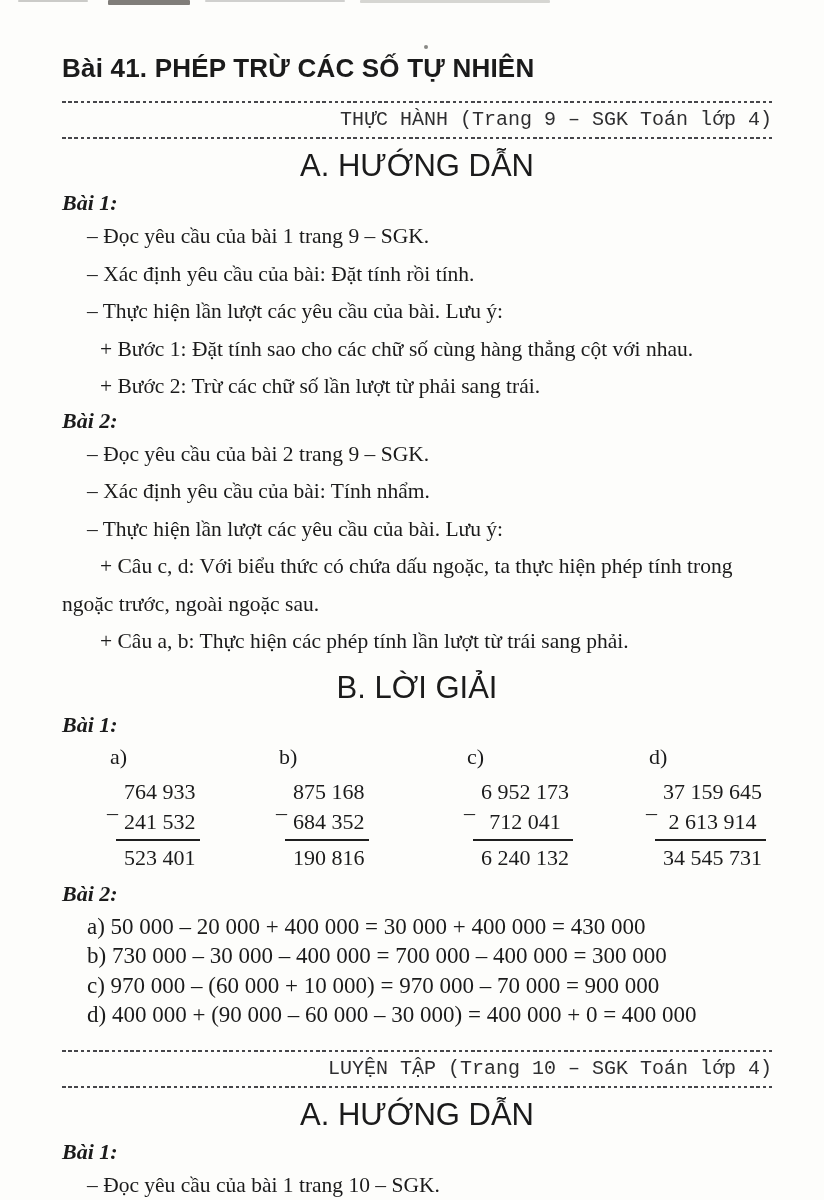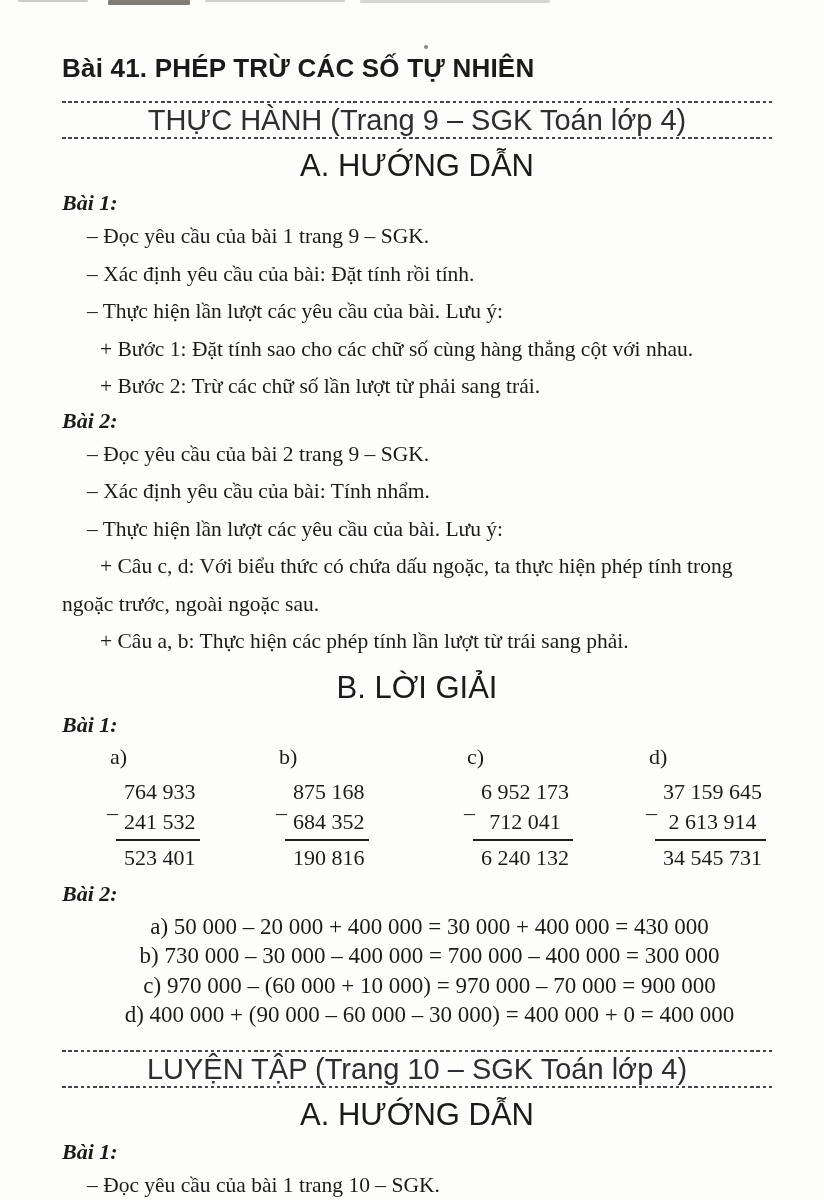--- a/index.html
+++ b/index.html
@@ -30,24 +30,24 @@
     font-size:26px;
     line-height:32px;
     letter-spacing:.2px;
   }
   .band{margin-top:17px;}
   .dotline{
     height:2px;
     background:repeating-linear-gradient(90deg,#46464a 0 3.5px,transparent 3.5px 6.2px);
   }
   .band-text{
-    text-align:center;
-    font-family:Liberation Sans, sans-serif;
+    text-align:right;
+    font-family:Liberation Mono, monospace;
     font-weight:400;
-    font-size:29px;
+    font-size:20px;
     line-height:32px;
     color:#2e2e30;
     padding:1px 0;
   }
   .heading{
     text-align:center;
     font-family:"Liberation Sans","DejaVu Sans",sans-serif;
     font-weight:400;
     font-size:31px;
     line-height:28px;
@@ -99,21 +99,21 @@
     border-top:2px solid #1f1f1f;
     margin:2px -4px 2px -8px;
   }
   .eq{
     margin:0;
     font-size:23px;
     line-height:29.5px;
     text-indent:25px;
     white-space:nowrap;
   }
-  .eq-group{margin:3px 0 20px 0;text-align:center;}
+  .eq-group{margin:3px 0 20px 0;}
 </style>
 </head>
 <body>
 
 <div class="artifact a1"></div>
 <div class="artifact a2"></div>
 <div class="artifact a3"></div>
 <div class="artifact a4"></div>
 <div class="artifact a5"></div>
 

